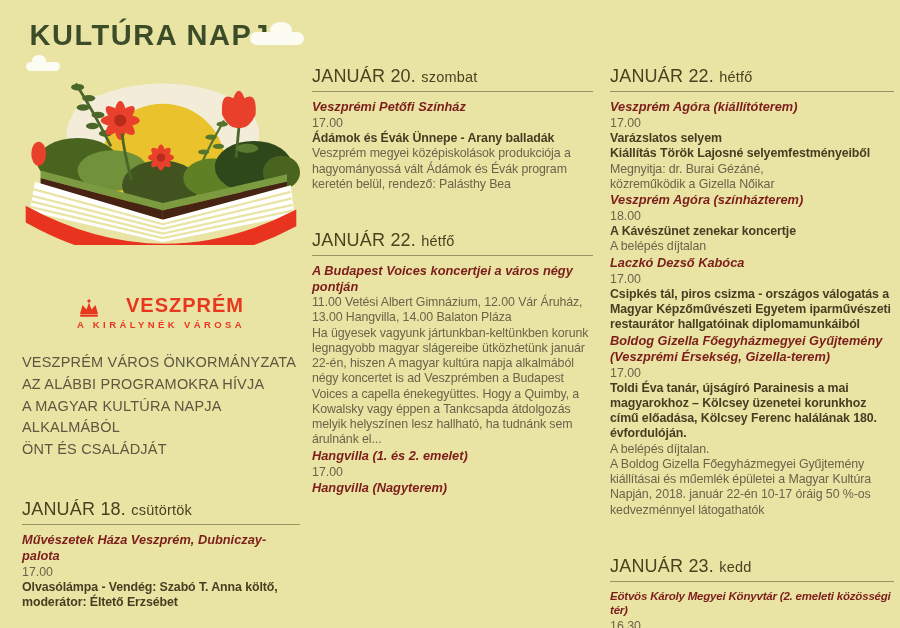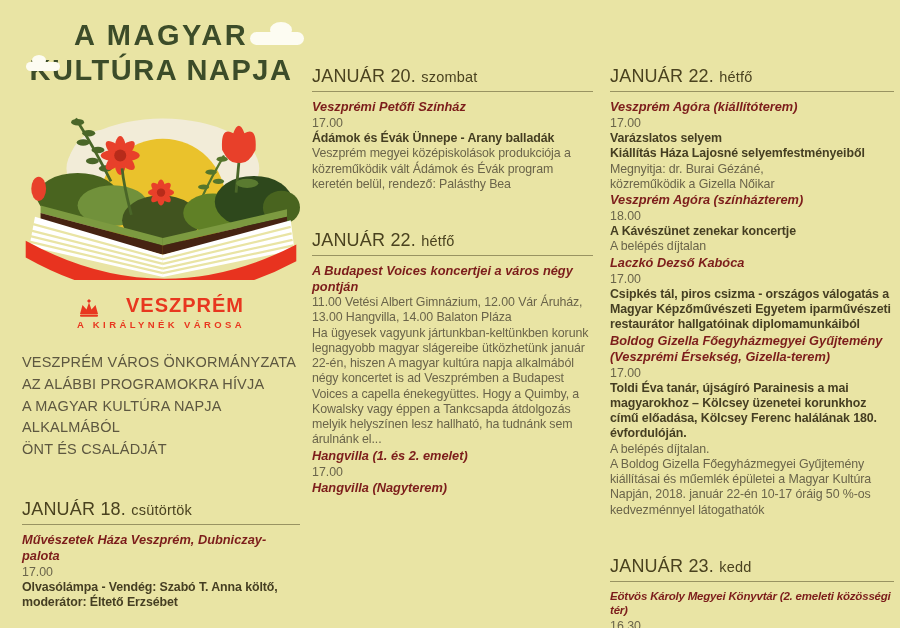--- a/index.html
+++ b/index.html
@@ -48,21 +48,20 @@
 </head>
 <body>
 
 <div id="poster">
 
   <div class="col" id="col-left">
     <div class="art-head">
       <span class="cloud cloud-l"></span>
       <span class="cloud cloud-r"></span>
       <div class="title">
-        <div class="t1">A MAGYAR</div>
         <div class="t2">KULTÚRA NAPJA</div>
       </div>
 
       <svg class="book-svg" width="278" height="186" viewBox="0 0 300 200">
 
         <ellipse cx="152" cy="80" rx="104" ry="54" fill="#f2ecd8"></ellipse>
         <circle cx="90" cy="78" r="40" fill="#f2ecd8"></circle>
 
         <circle cx="152" cy="116" r="68" fill="#eac22c"></circle>
 
@@ -168,21 +167,21 @@
       </div>
   </div>
 
   <div class="col" id="col-mid">
       <div class="section">
         <div class="date-head"><span class="date">JANUÁR 20. </span><span class="weekday">szombat</span></div>
         <div class="event">
           <div class="venue">Veszprémi Petőfi Színház</div>
           <div class="time">17.00</div>
           <div class="line bold">Ádámok és Évák Ünnepe - Arany balladák</div>
-          <div class="line reg">Veszprém megyei középiskolások produkciója a közreműködik vált Ádámok és Évák program keretén belül, rendező: Palásthy Bea</div>
+          <div class="line reg">Veszprém megyei középiskolások produkciója a hagyományossá vált Ádámok és Évák program keretén belül, rendező: Palásthy Bea</div>
         </div>
       </div>
       <div class="section">
         <div class="date-head"><span class="date">JANUÁR 22. </span><span class="weekday">hétfő</span></div>
         <div class="event">
           <div class="venue">A Budapest Voices koncertjei a város négy pontján</div>
           <div class="line reg">11.00 Vetési Albert Gimnázium, 12.00 Vár Áruház, 13.00 Hangvilla, 14.00 Balaton Pláza</div>
           <div class="line reg">Ha ügyesek vagyunk jártunkban-keltünkben korunk legnagyobb magyar slágereibe ütközhetünk január 22-én, hiszen A magyar kultúra napja alkalmából négy koncertet is ad Veszprémben a Budapest Voices a capella énekegyüttes. Hogy a Quimby, a Kowalsky vagy éppen a Tankcsapda átdolgozás melyik helyszínen lesz hallható, ha tudnánk sem árulnánk el...</div>
         </div>
         <div class="event">
@@ -195,21 +194,21 @@
       </div>
     </div>
 
   <div class="col" id="col-right">
       <div class="section">
         <div class="date-head"><span class="date">JANUÁR 22. </span><span class="weekday">hétfő</span></div>
         <div class="event">
           <div class="venue">Veszprém Agóra (kiállítóterem)</div>
           <div class="time">17.00</div>
           <div class="line bold">Varázslatos selyem</div>
-          <div class="line bold">Kiállítás Háza Lajosné selyemfestményeiből</div>
+          <div class="line bold">Kiállítás Török Lajosné selyemfestményeiből</div>
           <div class="line reg">Megnyitja: dr. Burai Gézáné,</div>
           <div class="line reg">közreműködik a Gizella Nőikar</div>
         </div>
         <div class="event">
           <div class="venue">Veszprém Agóra (színházterem)</div>
           <div class="time">18.00</div>
           <div class="line bold">A Kávészünet zenekar koncertje</div>
           <div class="line reg">A belépés díjtalan</div>
         </div>
         <div class="event">

